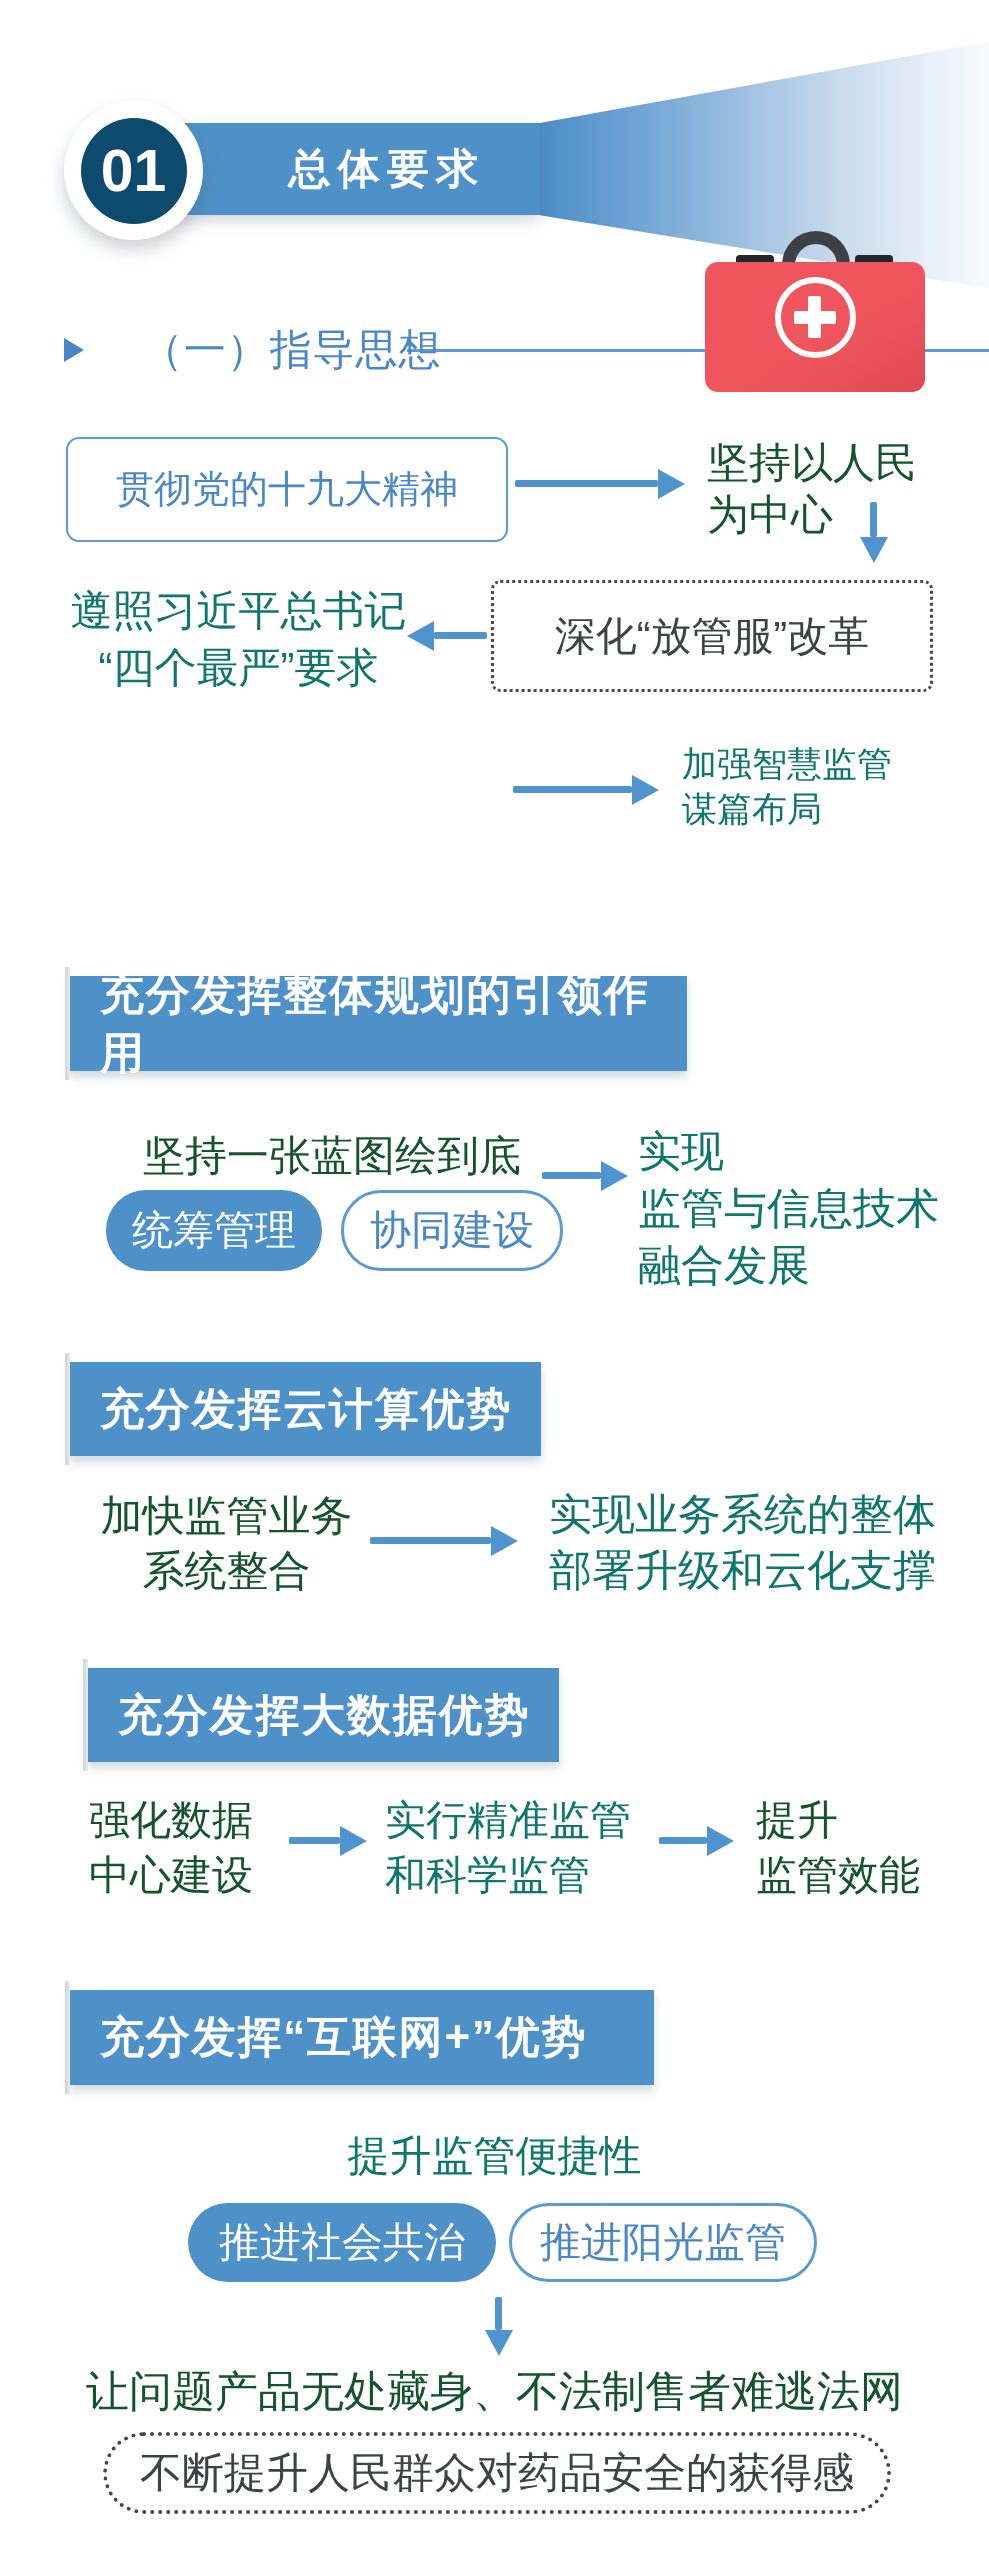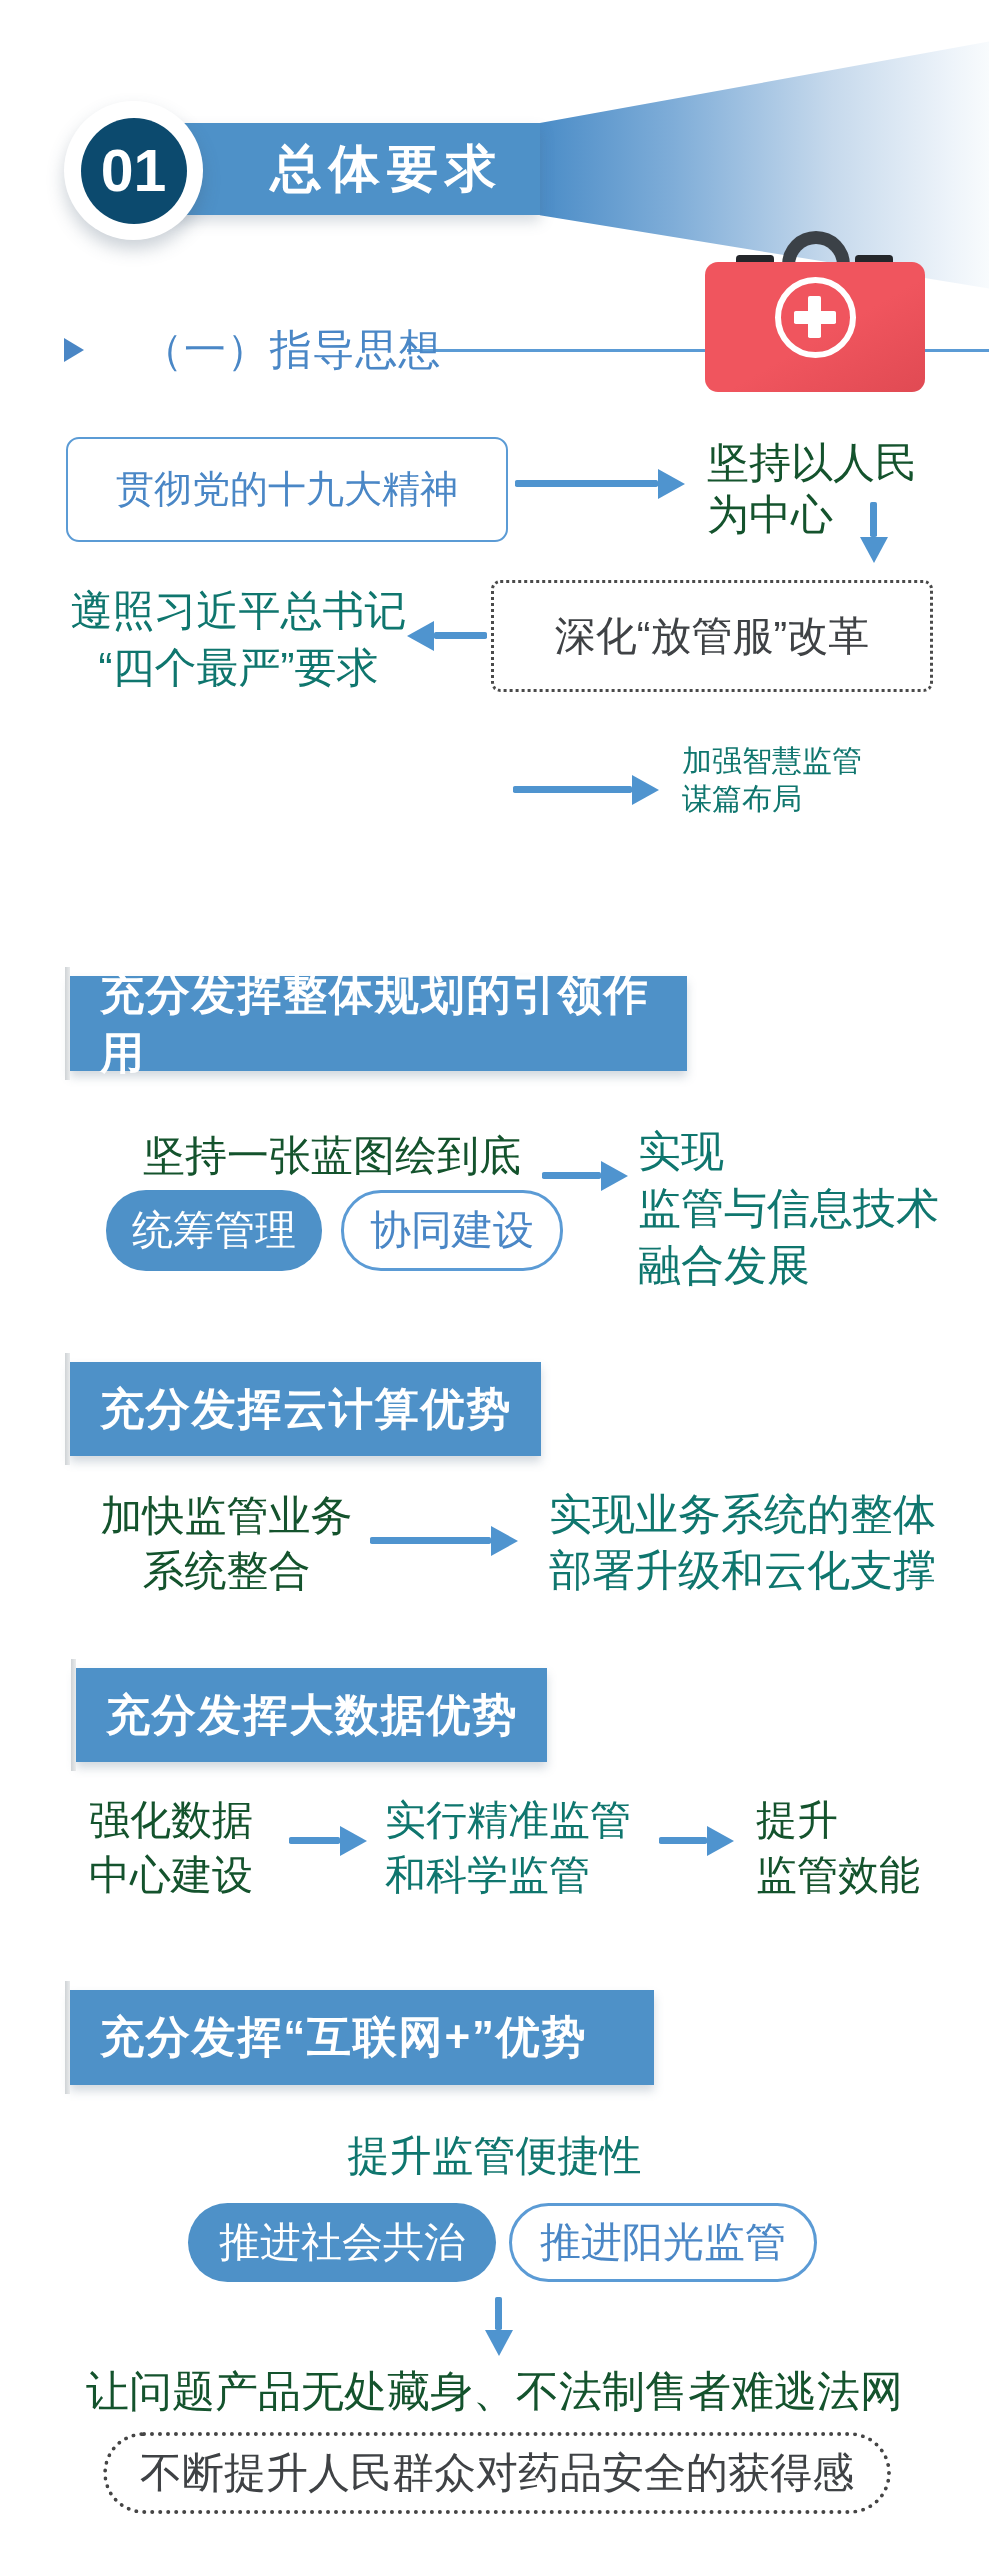--- a/index.html
+++ b/index.html
@@ -6,21 +6,21 @@
   .canvas{position:relative;width:989px;height:2576px;background:#ffffff;overflow:hidden;
           font-family:"Liberation Sans","DejaVu Sans",sans-serif;}
 
   
   .beam{position:absolute;left:538px;top:37px;width:451px;height:256px;
         clip-path:polygon(0.4% 33.6%,100% 1.8%,100% 98.2%,0.4% 69.6%);
         background:linear-gradient(to right,#4a8cc7 0%,#7fadd8 30%,#c6d9ec 65%,#eef4fa 92%,#f8fbfd 100%);}
   .banner-main{position:absolute;left:170px;top:123px;width:370px;height:92px;background:#4e91c8;
         display:flex;align-items:center;justify-content:center;
         box-shadow:0 7.3px 13px rgba(90,110,130,.25);}
-  .banner-main .t{color:#fff;font-size:51px;font-weight:700;letter-spacing:7.3px;padding-left:64px;}
+  .banner-main .t{color:#fff;font-size:42px;font-weight:700;letter-spacing:7.3px;padding-left:64px;}
   .badge{position:absolute;left:64px;top:101px;width:139px;height:139px;border-radius:50%;background:#fff;
         box-shadow:0 9.2px 16.5px rgba(70,90,110,.28);z-index:3;}
   .badge .in{position:absolute;left:16.5px;top:16.5px;right:16.5px;bottom:16.5px;border-radius:50%;background:#0c4a6e;
         display:flex;align-items:center;justify-content:center;color:#fff;font-size:59px;font-weight:700;}
   .rule-line{position:absolute;left:407px;top:349px;width:582px;height:2.7px;background:#5b9bd5;z-index:1;}
 
   
   .kit{position:absolute;left:705px;top:231px;width:220px;height:165px;z-index:2;}
   .kit .handle{position:absolute;left:77px;top:0;width:68px;height:44px;border:13px solid #3b4147;
         border-bottom:none;border-radius:37px 37px 0 0;box-sizing:border-box;}
@@ -111,21 +111,21 @@
   <div class="v-arrow" style="left:870px;top:502px;height:35px;"></div>
 
   <div class="lines blue" style="position:absolute;left:68px;top:582px;width:341px;text-align:center;font-size:42px;line-height:1.36;">
     <div>遵照习近平总书记</div>
     <div>“四个最严”要求</div>
   </div>
   <div class="h-arrow left" style="left:434px;top:632px;width:53px;"></div>
   <div class="box-dash" style="left:491px;top:580px;width:436px;height:106px;font-size:41px;">深化“放管服”改革</div>
 
   <div class="h-arrow right" style="left:513px;top:786px;width:119px;"></div>
-  <div class="lines blue" style="position:absolute;left:682px;top:742px;font-size:30px;line-height:1.28;">
+  <div class="lines blue" style="position:absolute;left:682px;top:742px;font-size:35px;line-height:1.28;">
     <div>加强智慧监管</div>
     <div>谋篇布局</div>
   </div>
 
   <div class="banner" style="left:70px;top:976px;width:617px;height:95px;">充分发挥整体规划的引领作用</div>
   <div class="dark" style="position:absolute;left:143px;top:1128px;font-size:42px;">坚持一张蓝图绘到底</div>
   <div class="h-arrow right" style="left:542px;top:1172px;width:59px;"></div>
   <div class="pill filled" style="left:106px;top:1190px;width:216px;height:81px;">统筹管理</div>
   <div class="pill outline" style="left:341px;top:1190px;width:222px;height:81px;">协同建设</div>
   <div class="lines blue" style="position:absolute;left:638px;top:1123px;font-size:43px;line-height:1.32;">
@@ -138,21 +138,21 @@
   <div class="lines dark" style="position:absolute;left:92px;top:1489px;width:269px;text-align:center;font-size:42px;line-height:1.3;">
     <div>加快监管业务</div>
     <div>系统整合</div>
   </div>
   <div class="h-arrow right" style="left:370px;top:1537px;width:121px;"></div>
   <div class="lines blue" style="position:absolute;left:549px;top:1487px;font-size:43px;line-height:1.3;">
     <div>实现业务系统的整体</div>
     <div>部署升级和云化支撑</div>
   </div>
 
-  <div class="banner" style="left:76px;top:1668px;width:471px;height:94px;font-family:Liberation Mono, monospace;">充分发挥大数据优势</div>
+  <div class="banner" style="left:88px;top:1668px;width:471px;height:94px;font-family:Liberation Mono, monospace;">充分发挥大数据优势</div>
   <div class="lines dark" style="position:absolute;left:89px;top:1793px;font-size:41px;line-height:1.34;">
     <div>强化数据</div>
     <div>中心建设</div>
   </div>
   <div class="h-arrow right" style="left:289px;top:1837px;width:51px;"></div>
   <div class="lines blue" style="position:absolute;left:385px;top:1793px;font-size:41px;line-height:1.34;">
     <div>实行精准监管</div>
     <div>和科学监管</div>
   </div>
   <div class="h-arrow right" style="left:659px;top:1837px;width:48px;"></div>

